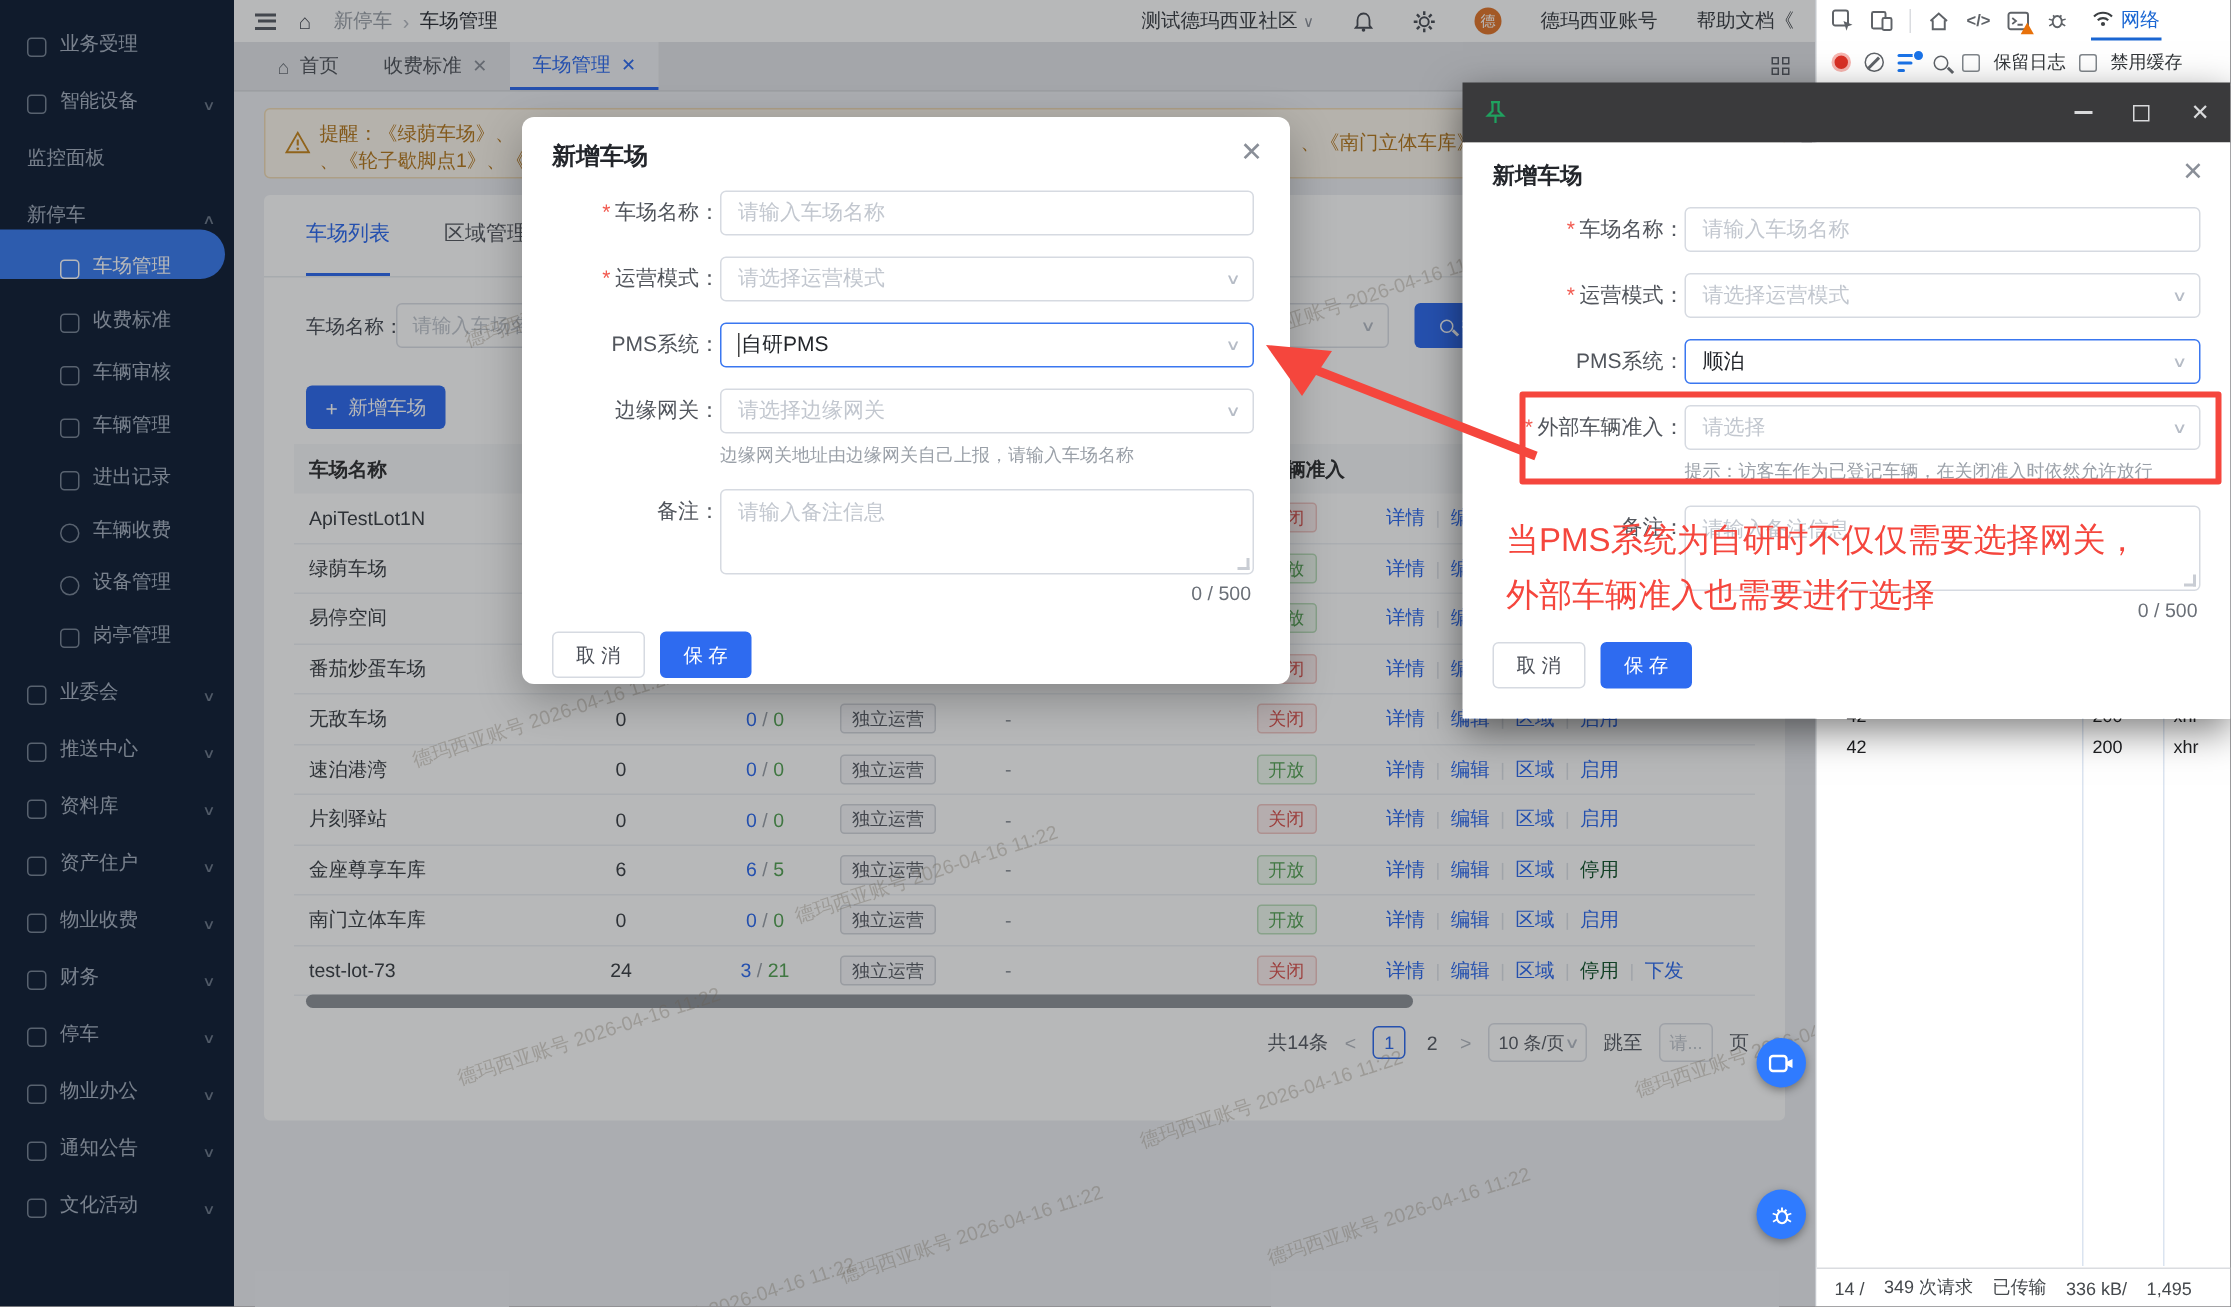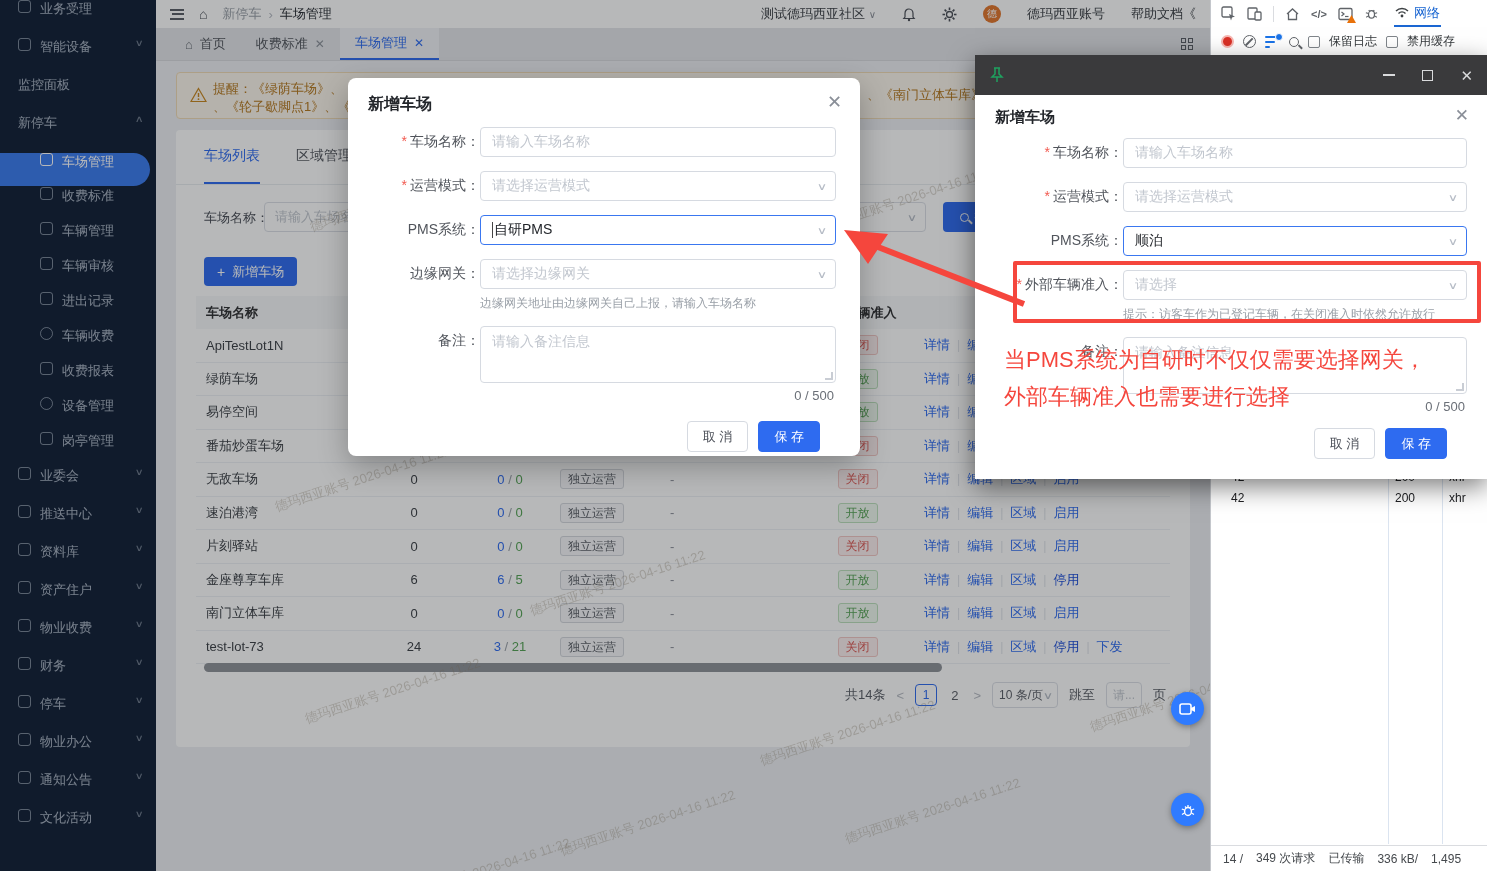--- a/index.html
+++ b/index.html
@@ -4,21 +4,21 @@
 <style>
 *{margin:0;padding:0;box-sizing:border-box}
 html,body{background:#555}
 #stage{position:relative;width:1487px;height:871px;overflow:hidden;background:#eef0f4;
   font-family:"Liberation Sans","DejaVu Sans",sans-serif;font-size:13px;color:#333}
 
 
 #sidebar{position:absolute;left:0;top:0;width:156px;height:100%;background:#101f36;z-index:10;overflow:hidden}
 .brand{display:flex;align-items:center;gap:7px;padding:11px 0 6px 26px;color:#fff}
 .brand .bname{font-size:15px;font-weight:bold;letter-spacing:1px}
-.snav{position:relative;display:flex;align-items:flex-start;color:rgba(224,233,245,.72);font-size:13px;cursor:pointer}
+.snav{position:relative;display:flex;align-items:flex-end;color:rgba(224,233,245,.72);font-size:13px;cursor:pointer}
 .snav.l0,.snav.l1{height:38px;padding-left:18px}
 .snav.l2{height:35px;padding-left:40px}
 .snav .nico{width:13px;height:13px;border:1px solid rgba(224,233,245,.5);border-radius:3px;margin-right:9px;flex:none}
 .snav .nico.round{border-radius:50%}
 .snav .chev{position:absolute;right:13px;font-size:9px;color:rgba(224,233,245,.45);transform:scale(1.35,1)}
 .snav.act{background:#3a7bf0;border-radius:0 18px 18px 0;width:150px;height:33px;margin:1px 0;color:#fff}
 .snav.act .nico{border-color:#fff}
 
 
 #main{position:absolute;left:156px;top:0;width:1054px;height:100%;background:#eef0f4;z-index:1}
@@ -71,21 +71,21 @@
 .c3{width:100px;}
 .c4{width:145px;padding-left:10px;color:#8a8f98;text-align:left}
 .c5{width:105px;text-align:center}
 .c6{flex:1;padding-left:14px;text-align:left;white-space:nowrap}
 .tag{display:inline-block;height:20px;line-height:18px;padding:0 7px;border-radius:3px;font-size:12px;border:1px solid}
 .tag.gray{color:#5a5e66;border-color:#d4d7dd;background:#f6f7f9}
 .tag.open{color:#55a355;border-color:#bce0bc;background:#f0f9f0}
 .tag.closed{color:#d9534f;border-color:#f2c7c5;background:#fdf0ef}
 .num-used{color:#2e6bf0}.num-free{color:#55a355}.num-sep{color:#9aa0a8}
 .alink{color:#2e6bf0;cursor:pointer}
-.alink.danger{color:#1d4ed8}
+.alink.danger{color:#14532d}
 .asep{color:#dfe3e9;margin:0 7px;font-size:12px}
 
 .hscroll{position:absolute;left:28px;top:533px;width:738px;height:9px;background:#8f9399;border-radius:5px}
 .pager{position:absolute;right:24px;top:552px;display:flex;align-items:center;gap:11px;font-size:13px;color:#5a5e66}
 .parrow{color:#b6bac2;font-size:13px}
 .pbtn{min-width:22px;height:22px;border:1px solid #2e6bf0;border-radius:4px;color:#2e6bf0;display:flex;align-items:center;justify-content:center;font-size:12px;background:#fff}
 .pnum{color:#5a5e66;padding:0 4px}
 .psize{position:relative;width:66px;height:26px;border:1px solid #dcdfe6;border-radius:4px;display:flex;align-items:center;padding:0 6px;font-size:12px;color:#5a5e66;background:#fff}
 .psize .chev2{top:6px;right:5px}
 .pjump{width:36px;height:26px;border:1px solid #dcdfe6;border-radius:4px;display:flex;align-items:center;padding:0 6px;font-size:12px;color:#c2c7cf;background:#fff}
@@ -115,21 +115,21 @@
 .ph{color:#c2c7cf;white-space:nowrap}
 .val{color:#23262b}
 .caret{width:1px;height:16px;background:#444;margin-right:1px}
 .chev2{position:absolute;right:9px;top:8px;color:#b6bcc6;font-size:11px;transform:scale(1.3,.9)}
 .helper{font-size:12px;color:#9aa0a8;margin-top:6px;white-space:nowrap}
 .txa{position:relative;height:57px;border:1px solid #d6dae1;border-radius:4px;background:#fff;padding:6px 11px;font-size:14px}
 .rhandle{position:absolute;right:2px;bottom:2px;width:8px;height:8px;border-right:2px solid #c9cdd4;border-bottom:2px solid #c9cdd4}
 .counter{text-align:right;font-size:13px;color:#6a6f77;margin:5px 2px 6px 0}
 .btn{display:inline-flex;align-items:center;height:31px;padding:0 15px;border:1px solid #d6dae1;border-radius:4px;background:#fff;color:#4a4e57;font-size:13px;cursor:pointer}
 .btn.primary{background:#2e6bf0;border-color:#2e6bf0;color:#fff}
-.mft{display:flex;justify-content:flex-end;gap:10px;padding-right:20px;margin-top:12px}
+.mft{display:flex;justify-content:flex-start;gap:10px;padding-right:20px;margin-top:12px}
 
 
 #modal{position:absolute;left:348px;top:78px;width:512px;height:378px;background:#fff;border-radius:8px;z-index:30;box-shadow:0 10px 30px rgba(0,0,0,.28)}
 #modal .m-hd{padding:16px 20px 0;font-size:16px;font-weight:bold;color:#23262b}
 #modal .m-close{position:absolute;right:18px;top:13px;font-size:18px;color:#8a8f98;cursor:pointer}
 #modal .m-bd{padding:12px 20px 0}
 #modal .flabel{width:112px}
 #modal .fctrl{width:356px}
 
 
@@ -200,37 +200,33 @@
         <div class="snav l2 act">
           <span class="nico"></span>
           <span class="nlabel">车场管理</span>
         </div>
         <div class="snav l2">
           <span class="nico"></span>
           <span class="nlabel">收费标准</span>
         </div>
         <div class="snav l2">
           <span class="nico"></span>
+          <span class="nlabel">车辆审核</span>
+        </div>
+        <div class="snav l2">
+          <span class="nico"></span>
           <span class="nlabel">车辆管理</span>
-        </div>
-        <div class="snav l2">
-          <span class="nico"></span>
-          <span class="nlabel">车辆审核</span>
         </div>
         <div class="snav l2">
           <span class="nico"></span>
           <span class="nlabel">进出记录</span>
         </div>
         <div class="snav l2">
           <span class="nico round"></span>
           <span class="nlabel">车辆收费</span>
-        </div>
-        <div class="snav l2">
-          <span class="nico"></span>
-          <span class="nlabel">收费报表</span>
         </div>
         <div class="snav l2">
           <span class="nico round"></span>
           <span class="nlabel">设备管理</span>
         </div>
         <div class="snav l2">
           <span class="nico"></span>
           <span class="nlabel">岗亭管理</span>
         </div>
         <div class="snav l1">

